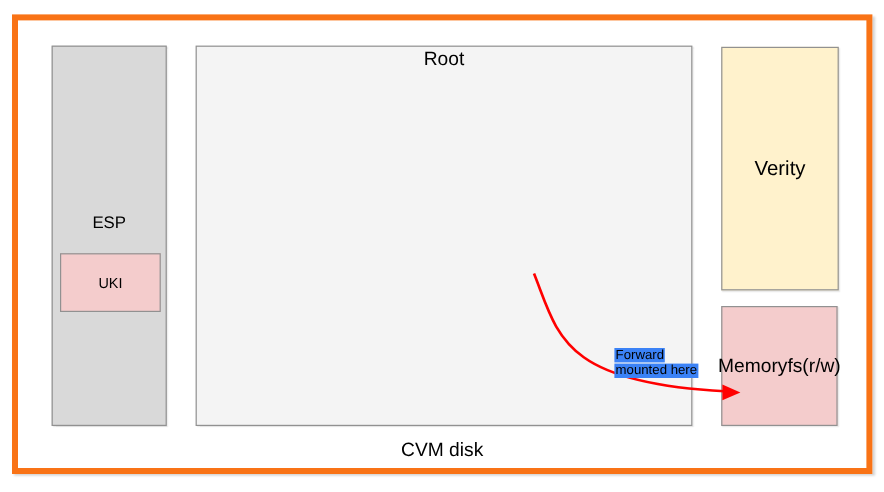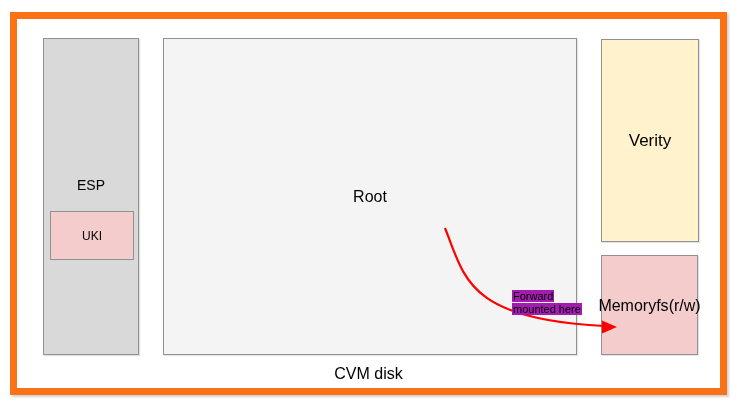--- a/index.html
+++ b/index.html
@@ -15,21 +15,21 @@
   }
   .box {
     position: absolute;
     border: 1px solid #919191;
   }
   
   .outer {
     left: 10px; top: 12px;
     width: 717px; height: 383px;
     background: #ffffff;
-    border: 7px solid #f97316;
+    border: 5px solid #f97316;
     box-shadow: 2px 2px 2px rgba(0,0,0,0.18);
   }
   .cvm-label {
     position: absolute;
     left: 0; bottom: 5px;
     width: 100%;
     text-align: center;
     font-size: 16px;
   }
   
@@ -68,21 +68,21 @@
   .hl-red {
     background: #ffff00;
     color: #990000;
   }
   
   .root {
     left: 163px; top: 38px;
     width: 414px; height: 317px;
     background: #f4f4f4;
     display: flex; flex-direction: column;
-    align-items: center; justify-content: center;
+    align-items: center; 
     font-size: 16px;
     line-height: 22px;
     box-shadow: 1px 1px 1px rgba(0,0,0,0.10);
   }
   
   .verity {
     left: 601px; top: 39px;
     width: 98px; height: 203px;
     background: #fff2cc;
     display: flex; align-items: center; justify-content: center;
@@ -102,21 +102,21 @@
   }
   
   .forward-note {
     position: absolute;
     left: 512px; top: 290px;
     font-size: 11px;
     line-height: 13px;
     z-index: 5;
   }
   .forward-note .hl {
-    background: #a21caf;
+    background: #3b82f6;
     padding: 0 1px;
   }
   
   .arrow-layer {
     position: absolute;
     left: 0; top: 0;
     width: 737px; height: 410px;
     z-index: 4;
     pointer-events: none;
   }

